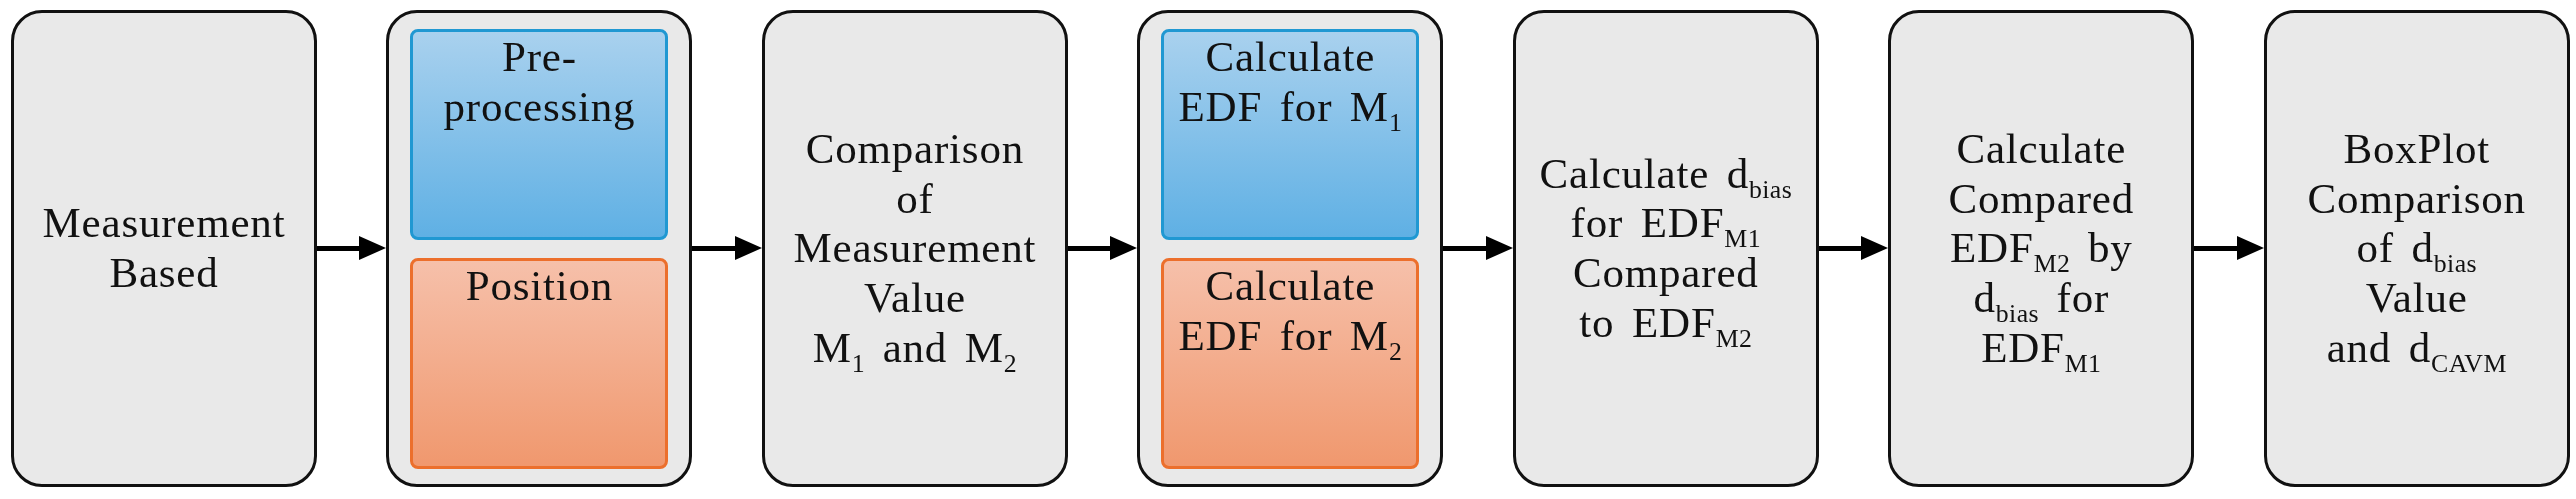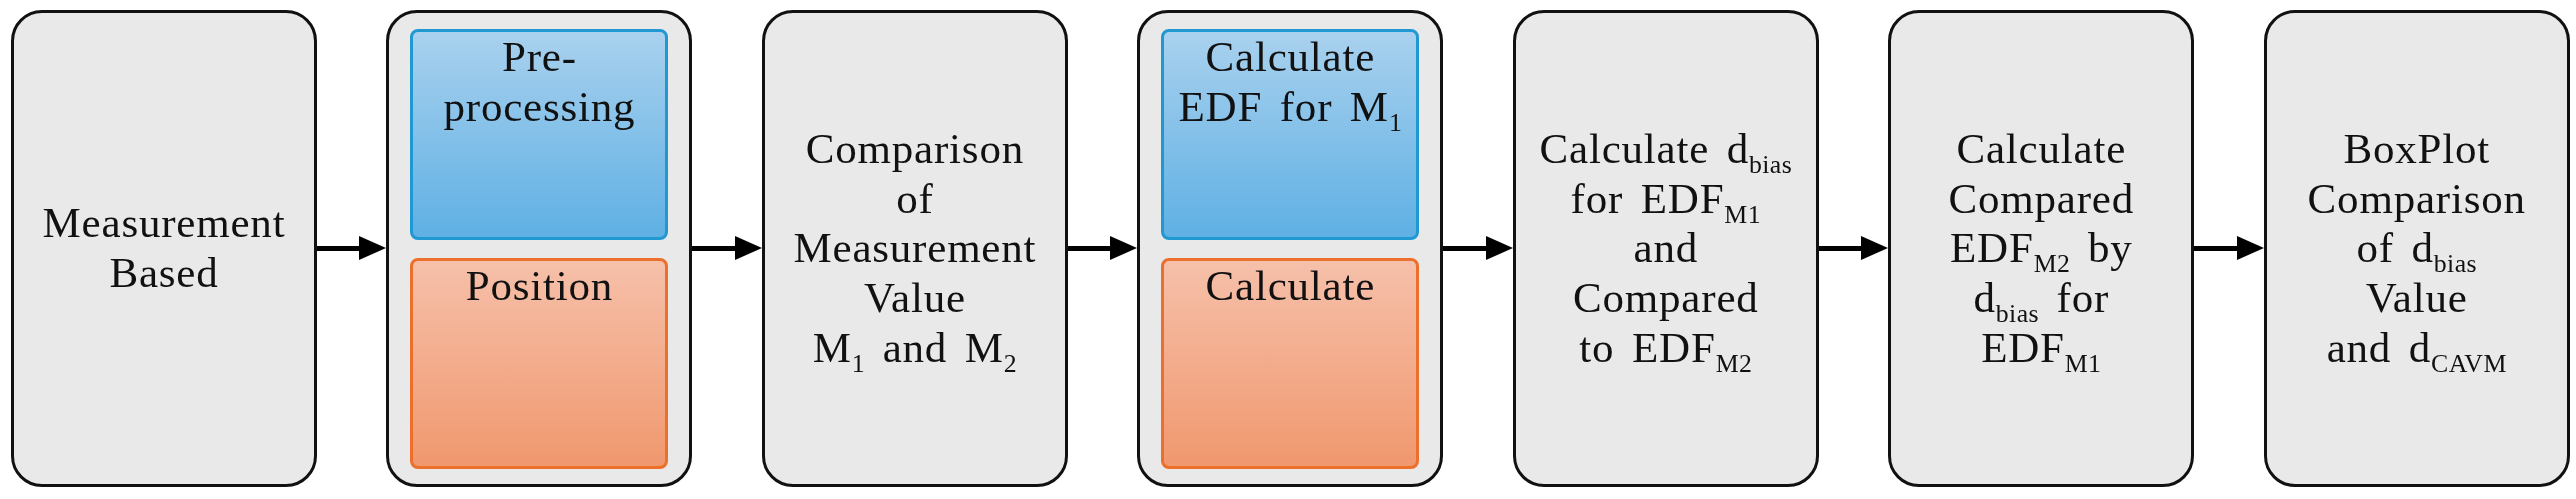--- a/index.html
+++ b/index.html
@@ -146,34 +146,34 @@
   <div class="node dual">
     <div class="subnode blue">
       <div class="label">
           <div>Calculate</div>
           <div>EDF for M<sub>1</sub></div>
         </div>
     </div>
     <div class="subnode orange">
       <div class="label">
           <div>Calculate</div>
+          <div>EDF for M<sub>2</sub></div>
         </div>
     </div>
   </div>
 
   <div class="connector">
     <div class="arrow-line"></div>
     <div class="arrow-head"></div>
   </div>
 
   <div class="node plain">
     <div class="label">
         <div>Calculate d<sub>bias</sub></div>
         <div>for EDF<sub>M1</sub></div>
-        <div>and</div>
         <div>Compared</div>
         <div>to EDF<sub>M2</sub></div>
       </div>
   </div>
 
   <div class="connector">
     <div class="arrow-line"></div>
     <div class="arrow-head"></div>
   </div>
 

